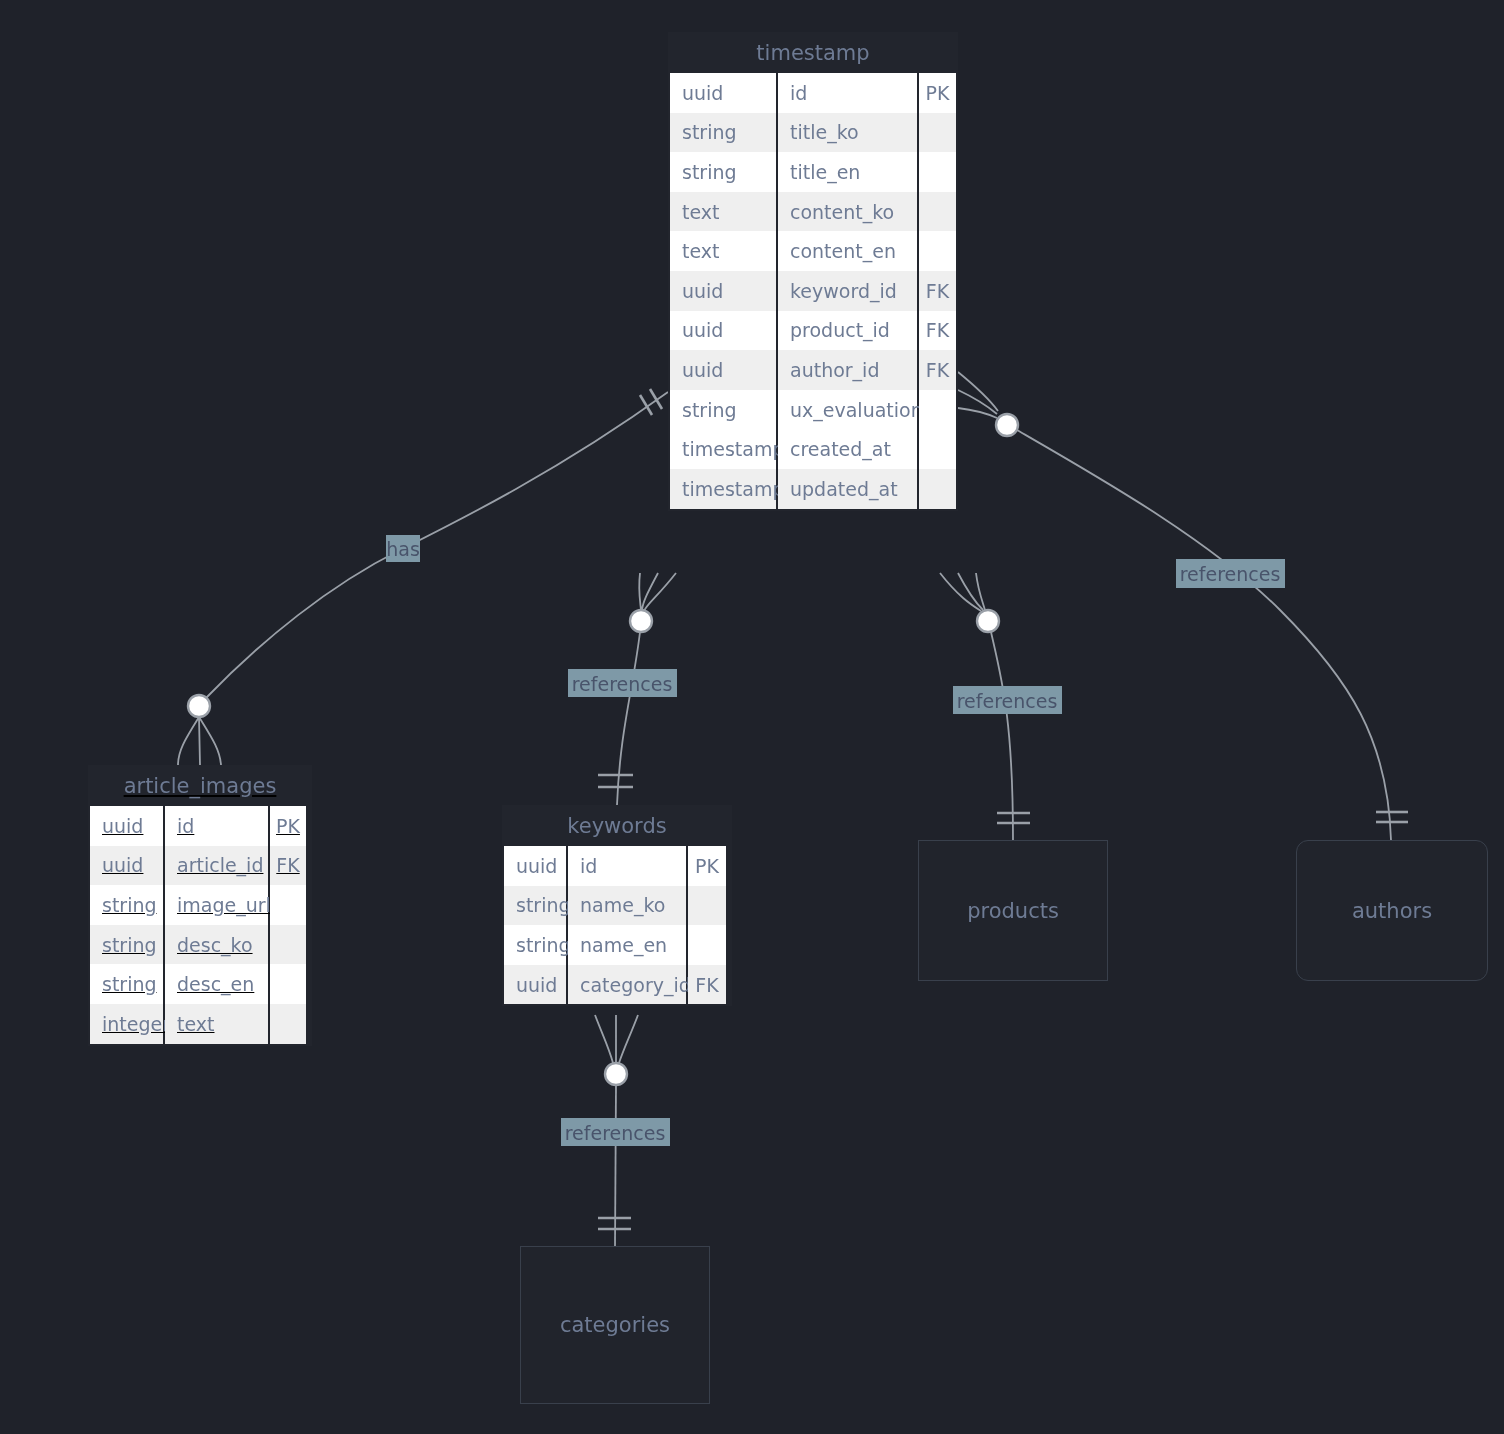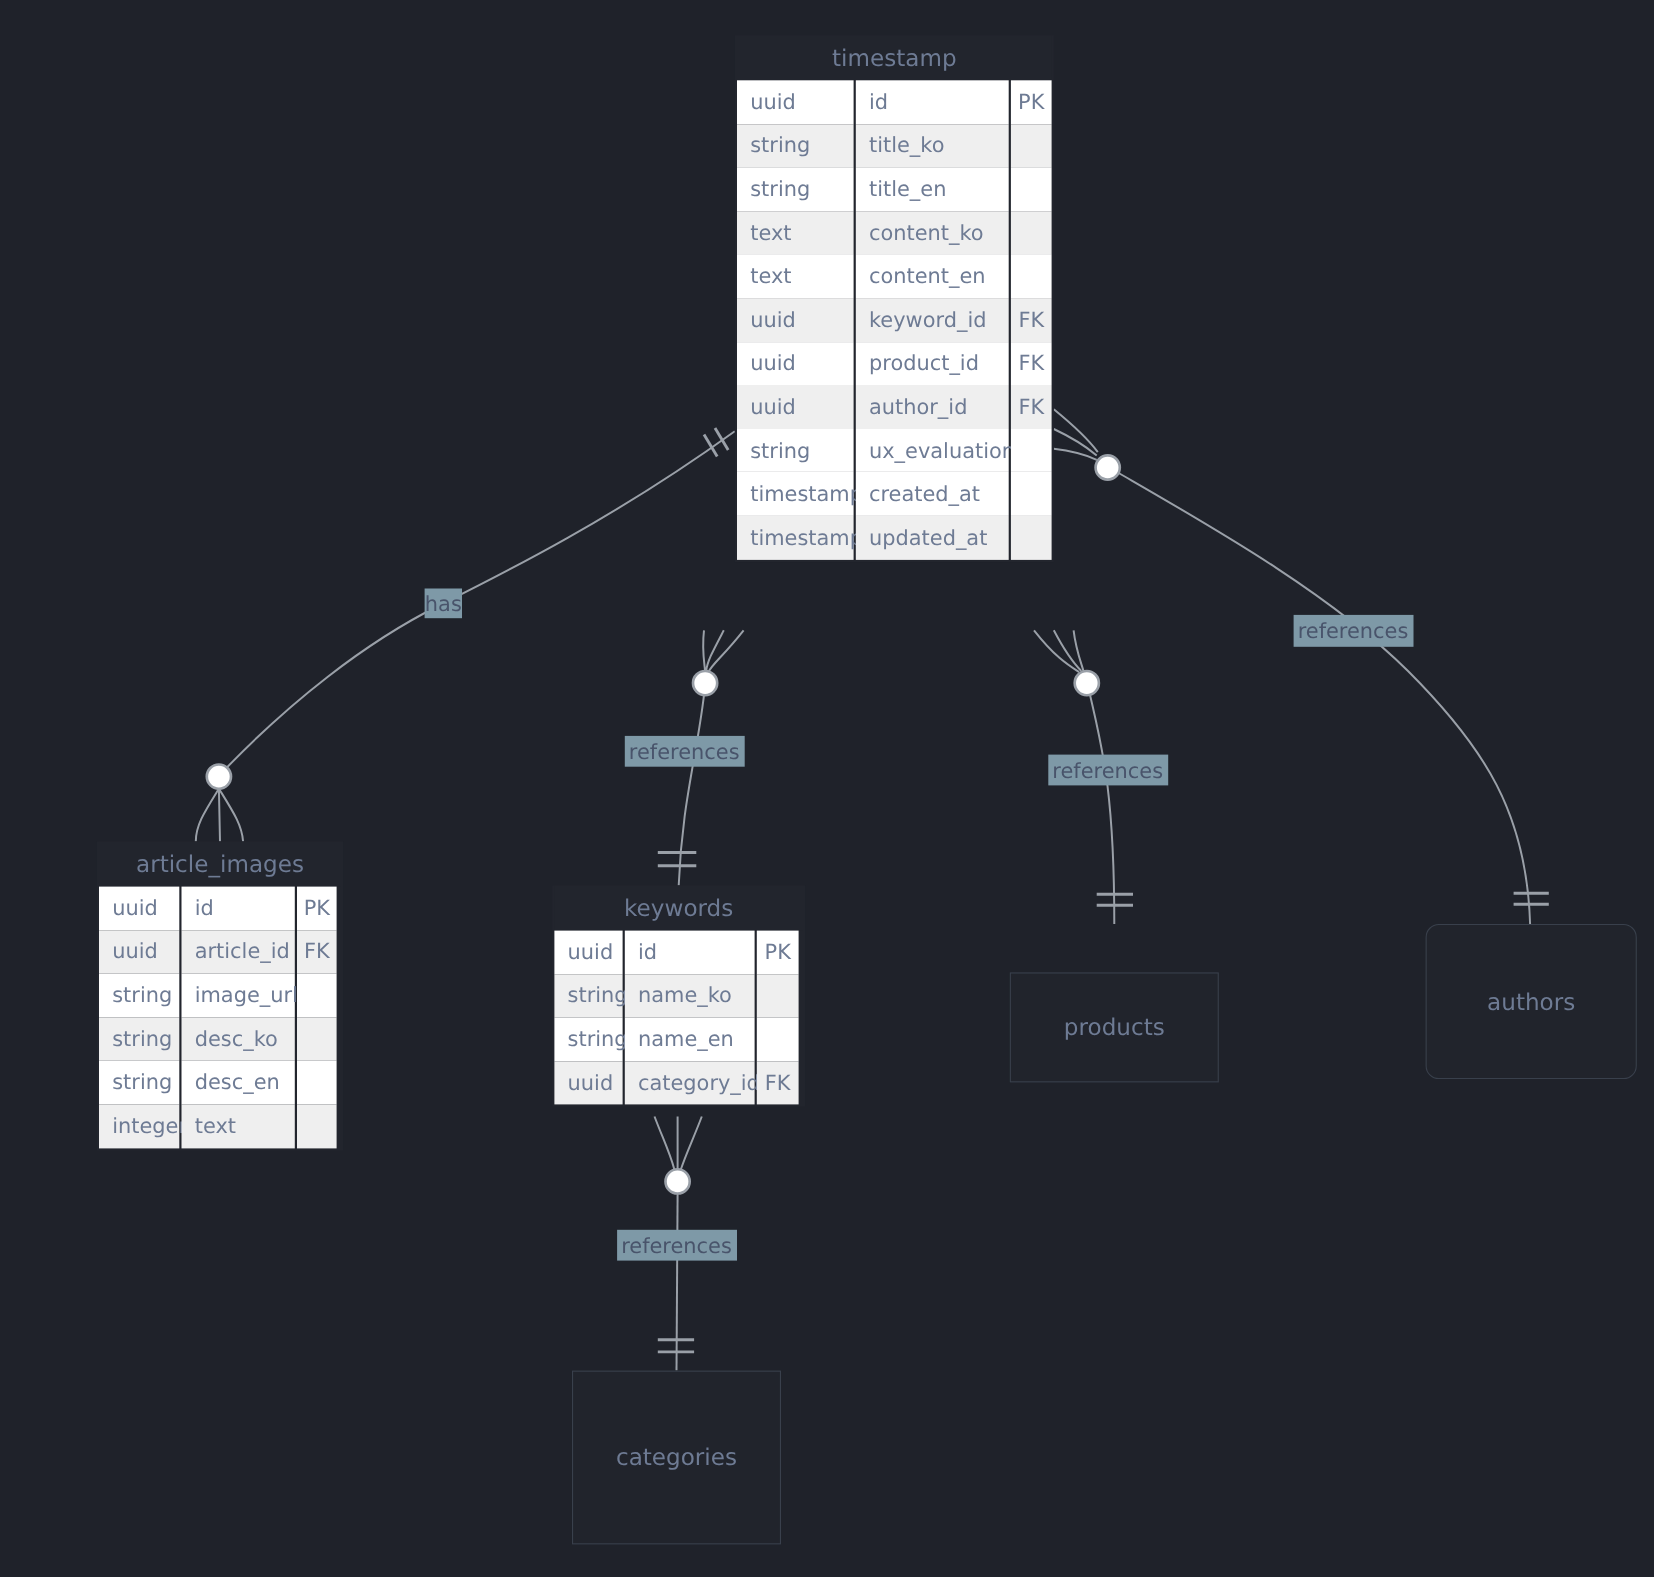--- a/index.html
+++ b/index.html
@@ -171,21 +171,21 @@
         <div class="ecell name">created_at</div>
         <div class="ecell key"></div>
       </div>
       <div class="erow even">
         <div class="ecell type">timestamp</div>
         <div class="ecell name">updated_at</div>
         <div class="ecell key"></div>
       </div>
     </div>
 
-  <div class="etable" style="left:88px;top:765px;width:224px;--c1:73px;--c2:103px;--c3:36px;">
+  <div class="etable" style="left:88px;top:765px;width:224px;text-decoration:underline;--c1:73px;--c2:103px;--c3:36px;">
     <div class="etitle">article_images</div>
   <div class="erow odd">
         <div class="ecell type">uuid</div>
         <div class="ecell name">id</div>
         <div class="ecell key">PK</div>
       </div>
       <div class="erow even">
         <div class="ecell type">uuid</div>
         <div class="ecell name">article_id</div>
         <div class="ecell key">FK</div>
@@ -229,21 +229,21 @@
         <div class="ecell name">name_en</div>
         <div class="ecell key"></div>
       </div>
       <div class="erow even">
         <div class="ecell type">uuid</div>
         <div class="ecell name">category_id</div>
         <div class="ecell key">FK</div>
       </div>
     </div>
 
-  <div class="ebox" style="left:918px;top:840px;width:190px;height:100px;margin-top:44px;">
+  <div class="ebox" style="left:918px;top:840px;width:190px;height:141px;">
     <span>products</span>
   </div>
 
   <div class="ebox" style="left:1296px;top:840px;width:192px;height:141px;border-radius:12px;">
     <span>authors</span>
   </div>
 
   <div class="ebox" style="left:520px;top:1246px;width:190px;height:158px;">
     <span>categories</span>
   </div>

